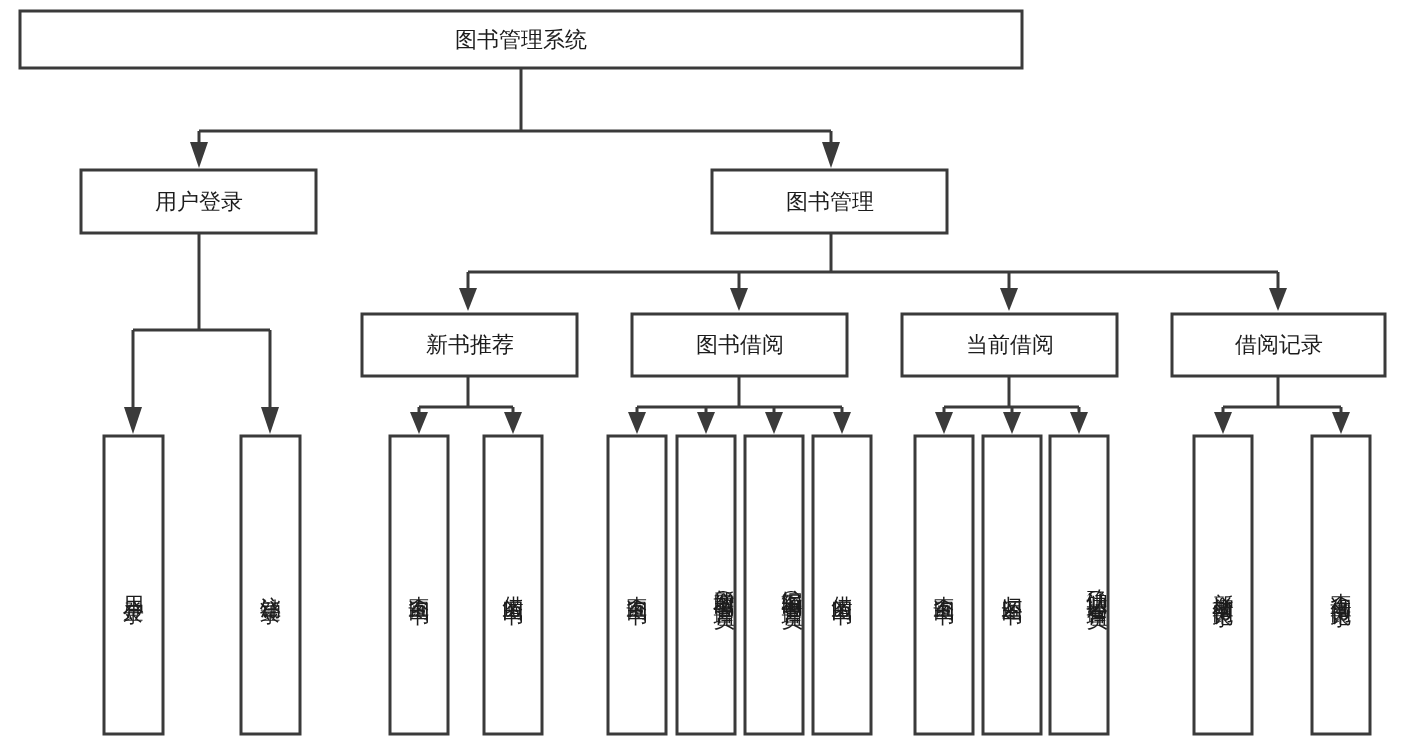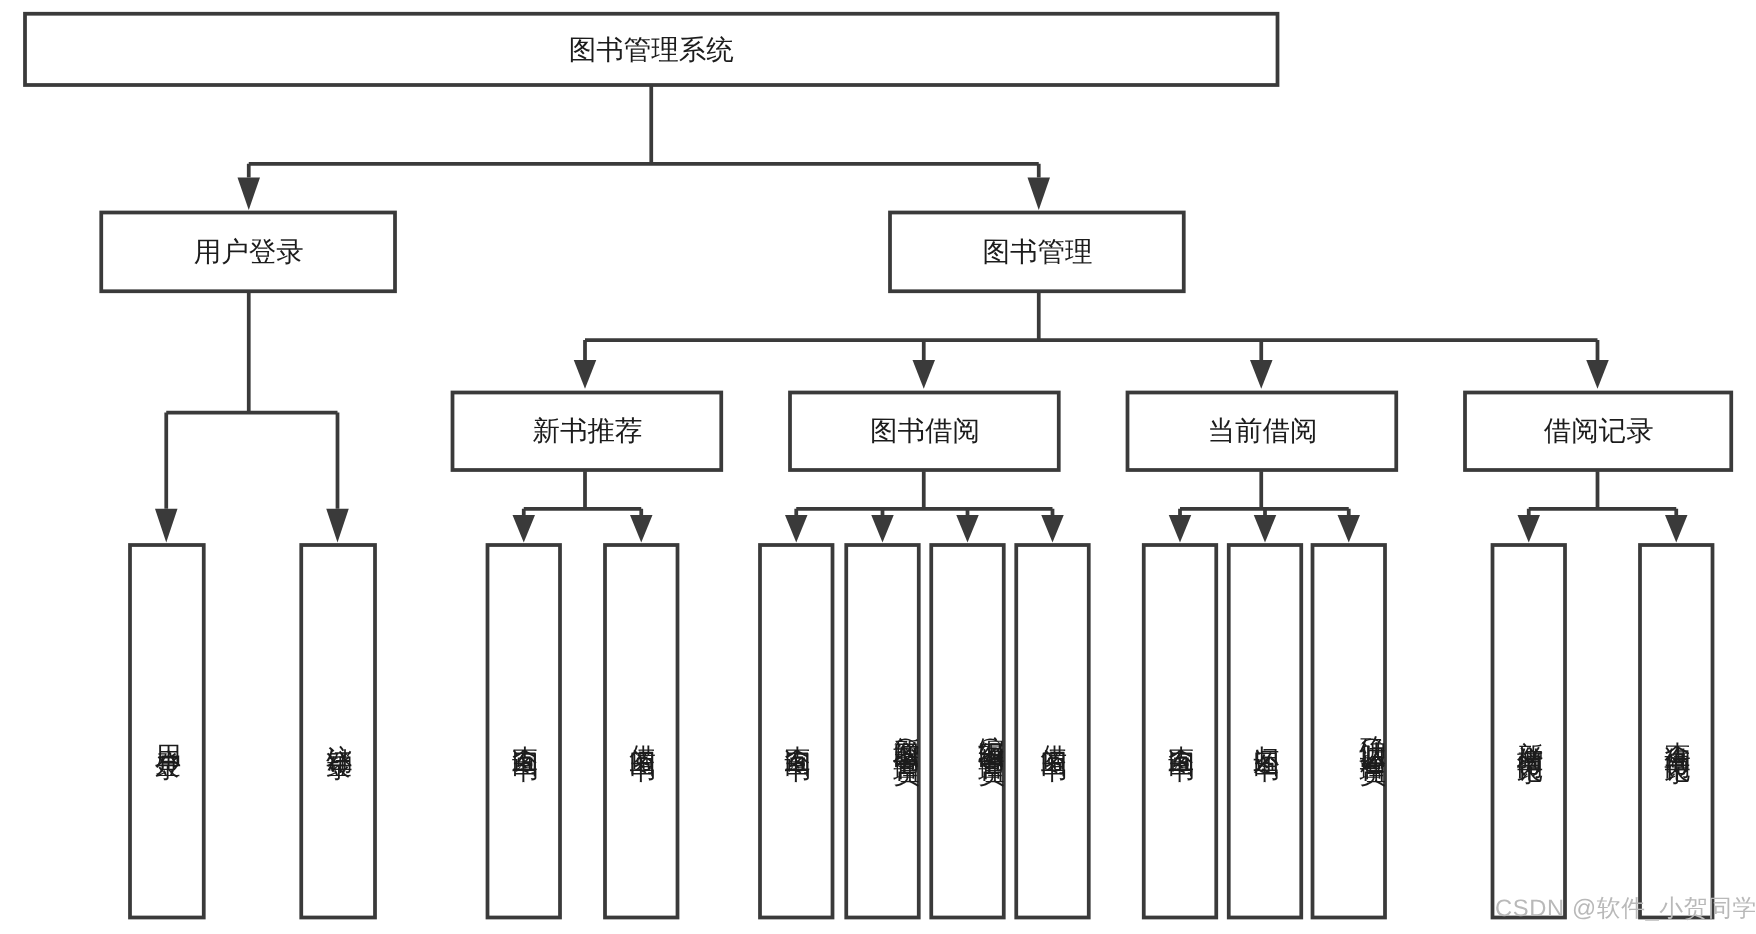--- a/index.html
+++ b/index.html
@@ -212,15 +212,14 @@
   <div class="leaf-label-wrap" style="left:608px; top:436px; width:58px; height:298px;">查询图书</div>
   <div class="leaf-label-wrap" style="left:677px; top:440px; width:58px; height:290px; align-items:flex-start;">新增图书（管理员）</div>
   <div class="leaf-label-wrap" style="left:745px; top:440px; width:58px; height:290px; align-items:flex-start;">编辑图书（管理员）</div>
   <div class="leaf-label-wrap" style="left:813px; top:436px; width:58px; height:298px;">借阅图书</div>
   <div class="leaf-label-wrap" style="left:915px; top:436px; width:58px; height:298px;">查询图书</div>
   <div class="leaf-label-wrap" style="left:983px; top:436px; width:58px; height:298px;">归还图书</div>
   <div class="leaf-label-wrap" style="left:1050px; top:440px; width:58px; height:290px; align-items:flex-start;">确认归还（管理员）</div>
   <div class="leaf-label-wrap" style="left:1194px; top:436px; width:58px; height:298px;">新增借阅记录</div>
   <div class="leaf-label-wrap" style="left:1312px; top:436px; width:58px; height:298px;">查询借阅记录</div>
 
-  <div class="watermark" style="left:1196px; top:714px;">CSDN @软件_小贺同学</div>
 
 </div>
 
 </body></html>

